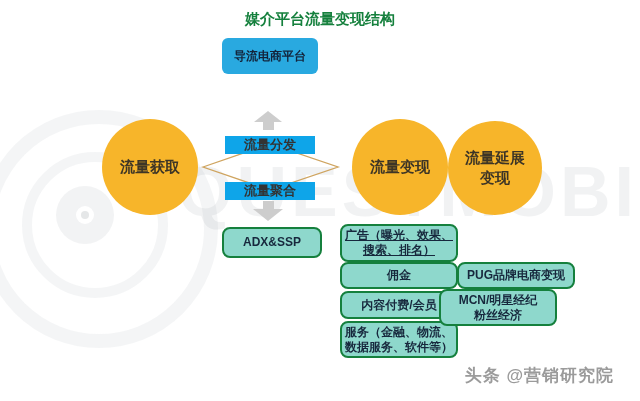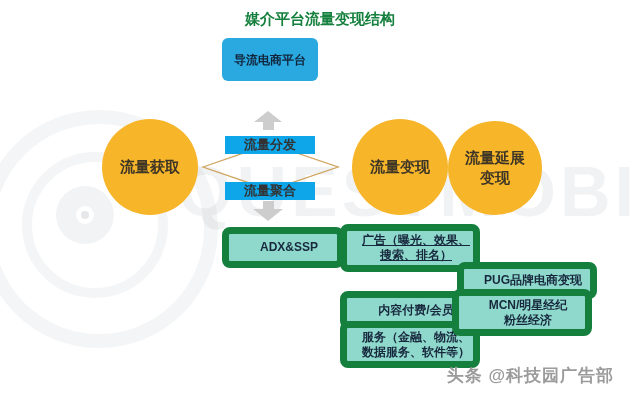--- a/index.html
+++ b/index.html
@@ -23,23 +23,23 @@
     background:#ffffff;}
   .wm-logo .dot2{position:absolute;left:111px;top:111px;width:8px;height:8px;border-radius:50%;
     background:rgba(150,160,165,0.25);}
   
   .title{position:absolute;left:0;top:10px;width:640px;text-align:center;
     font-size:15px;font-weight:bold;color:#15803d;z-index:3;}
   
   .bluebox{position:absolute;left:222px;width:96px;background:#29a9e0;border-radius:6px;
     display:flex;align-items:center;justify-content:center;text-align:center;
     font-size:12px;font-weight:bold;color:#13233a;white-space:pre-line;line-height:16px;z-index:3;}
-  .tealbox{position:absolute;background:#8ed8cc;border:7px solid #15803d;border-radius:8px;
+  .tealbox{position:absolute;background:#8ed8cc;border:2px solid #15803d;border-radius:8px;
     display:flex;align-items:center;justify-content:center;text-align:center;
-    font-size:12px;font-weight:bold;color:#17283d;white-space:pre-line;line-height:15px;z-index:3;padding-left:12px;}
+    font-size:12px;font-weight:bold;color:#17283d;white-space:pre-line;line-height:15px;z-index:3;}
   
   .circle{position:absolute;border-radius:50%;background:#f7b52a;
     display:flex;align-items:center;justify-content:center;text-align:center;
     font-size:15px;font-weight:bold;color:#3d3526;white-space:pre-line;line-height:20px;z-index:3;}
   
   .flow-svg{position:absolute;left:195px;top:124px;z-index:2;}
   .flow-label{position:absolute;left:225px;width:90px;height:18px;line-height:18px;
     text-align:center;background:#0ea5e9;font-size:13px;font-weight:bold;color:#333;z-index:3;}
   
   .garrow{position:absolute;z-index:2;}
@@ -64,21 +64,21 @@
     <div class="ring1"></div>
       <div class="ring2"></div>
       <div class="core"></div>
       <div class="dot"></div>
       <div class="dot2"></div>
   </div>
   <div class="wm-text">QUESTMOBILE</div>
 
   <div class="title">媒介平台流量变现结构</div>
 
-  <div class="bluebox" style="top:38px;height:43px;">导流电商平台</div>
+  <div class="bluebox" style="top:38px;height:36px;">导流电商平台</div>
 
   <div class="garrow" style="left:254px;top:111px;">
     <div class="tri-up"></div>
       <div class="stem"></div>
   </div>
 
   <svg class="flow-svg" width="150" height="82">
     <path d="M 8 43 L 75 20 L 143 43 L 75 66 Z" fill="none" stroke="#cfa45f" stroke-width="1.3"></path>
   </svg>
   <div class="flow-label" style="top:136px;">流量分发</div>
@@ -91,23 +91,24 @@
 
   <div class="circle" style="left:102px;top:119px;width:96px;height:96px;">流量获取</div>
   <div class="circle" style="left:352px;top:119px;width:96px;height:96px;">流量变现</div>
   <div class="circle" style="left:448px;top:121px;width:94px;height:94px;">流量延展
 变现</div>
 
   <div class="tealbox" style="left:222px;top:227px;width:96px;height:27px;">ADX&amp;SSP</div>
 
   <div class="tealbox" style="left:340px;top:224px;width:114px;height:34px;text-decoration:underline;">广告（曝光、效果、
 搜索、排名）</div>
+  <div class="tealbox" style="left:340px;top:262px;width:114px;height:23px;">佣金</div>
   <div class="tealbox" style="left:340px;top:291px;width:114px;height:24px;">内容付费/会员</div>
   <div class="tealbox" style="left:340px;top:321px;width:114px;height:33px;">服务（金融、物流、
 数据服务、软件等）</div>
 
   <div class="tealbox" style="left:457px;top:262px;width:114px;height:23px;">PUG品牌电商变现</div>
-  <div class="tealbox" style="left:452px;top:289px;width:114px;height:33px;">MCN/明星经纪
+  <div class="tealbox" style="left:439px;top:289px;width:114px;height:33px;">MCN/明星经纪
 粉丝经济</div>
 
-  <div class="credit">头条 @科技园广告部</div>
+  <div class="credit">头条 @营销研究院</div>
 
 </div>
 
 </body></html>

